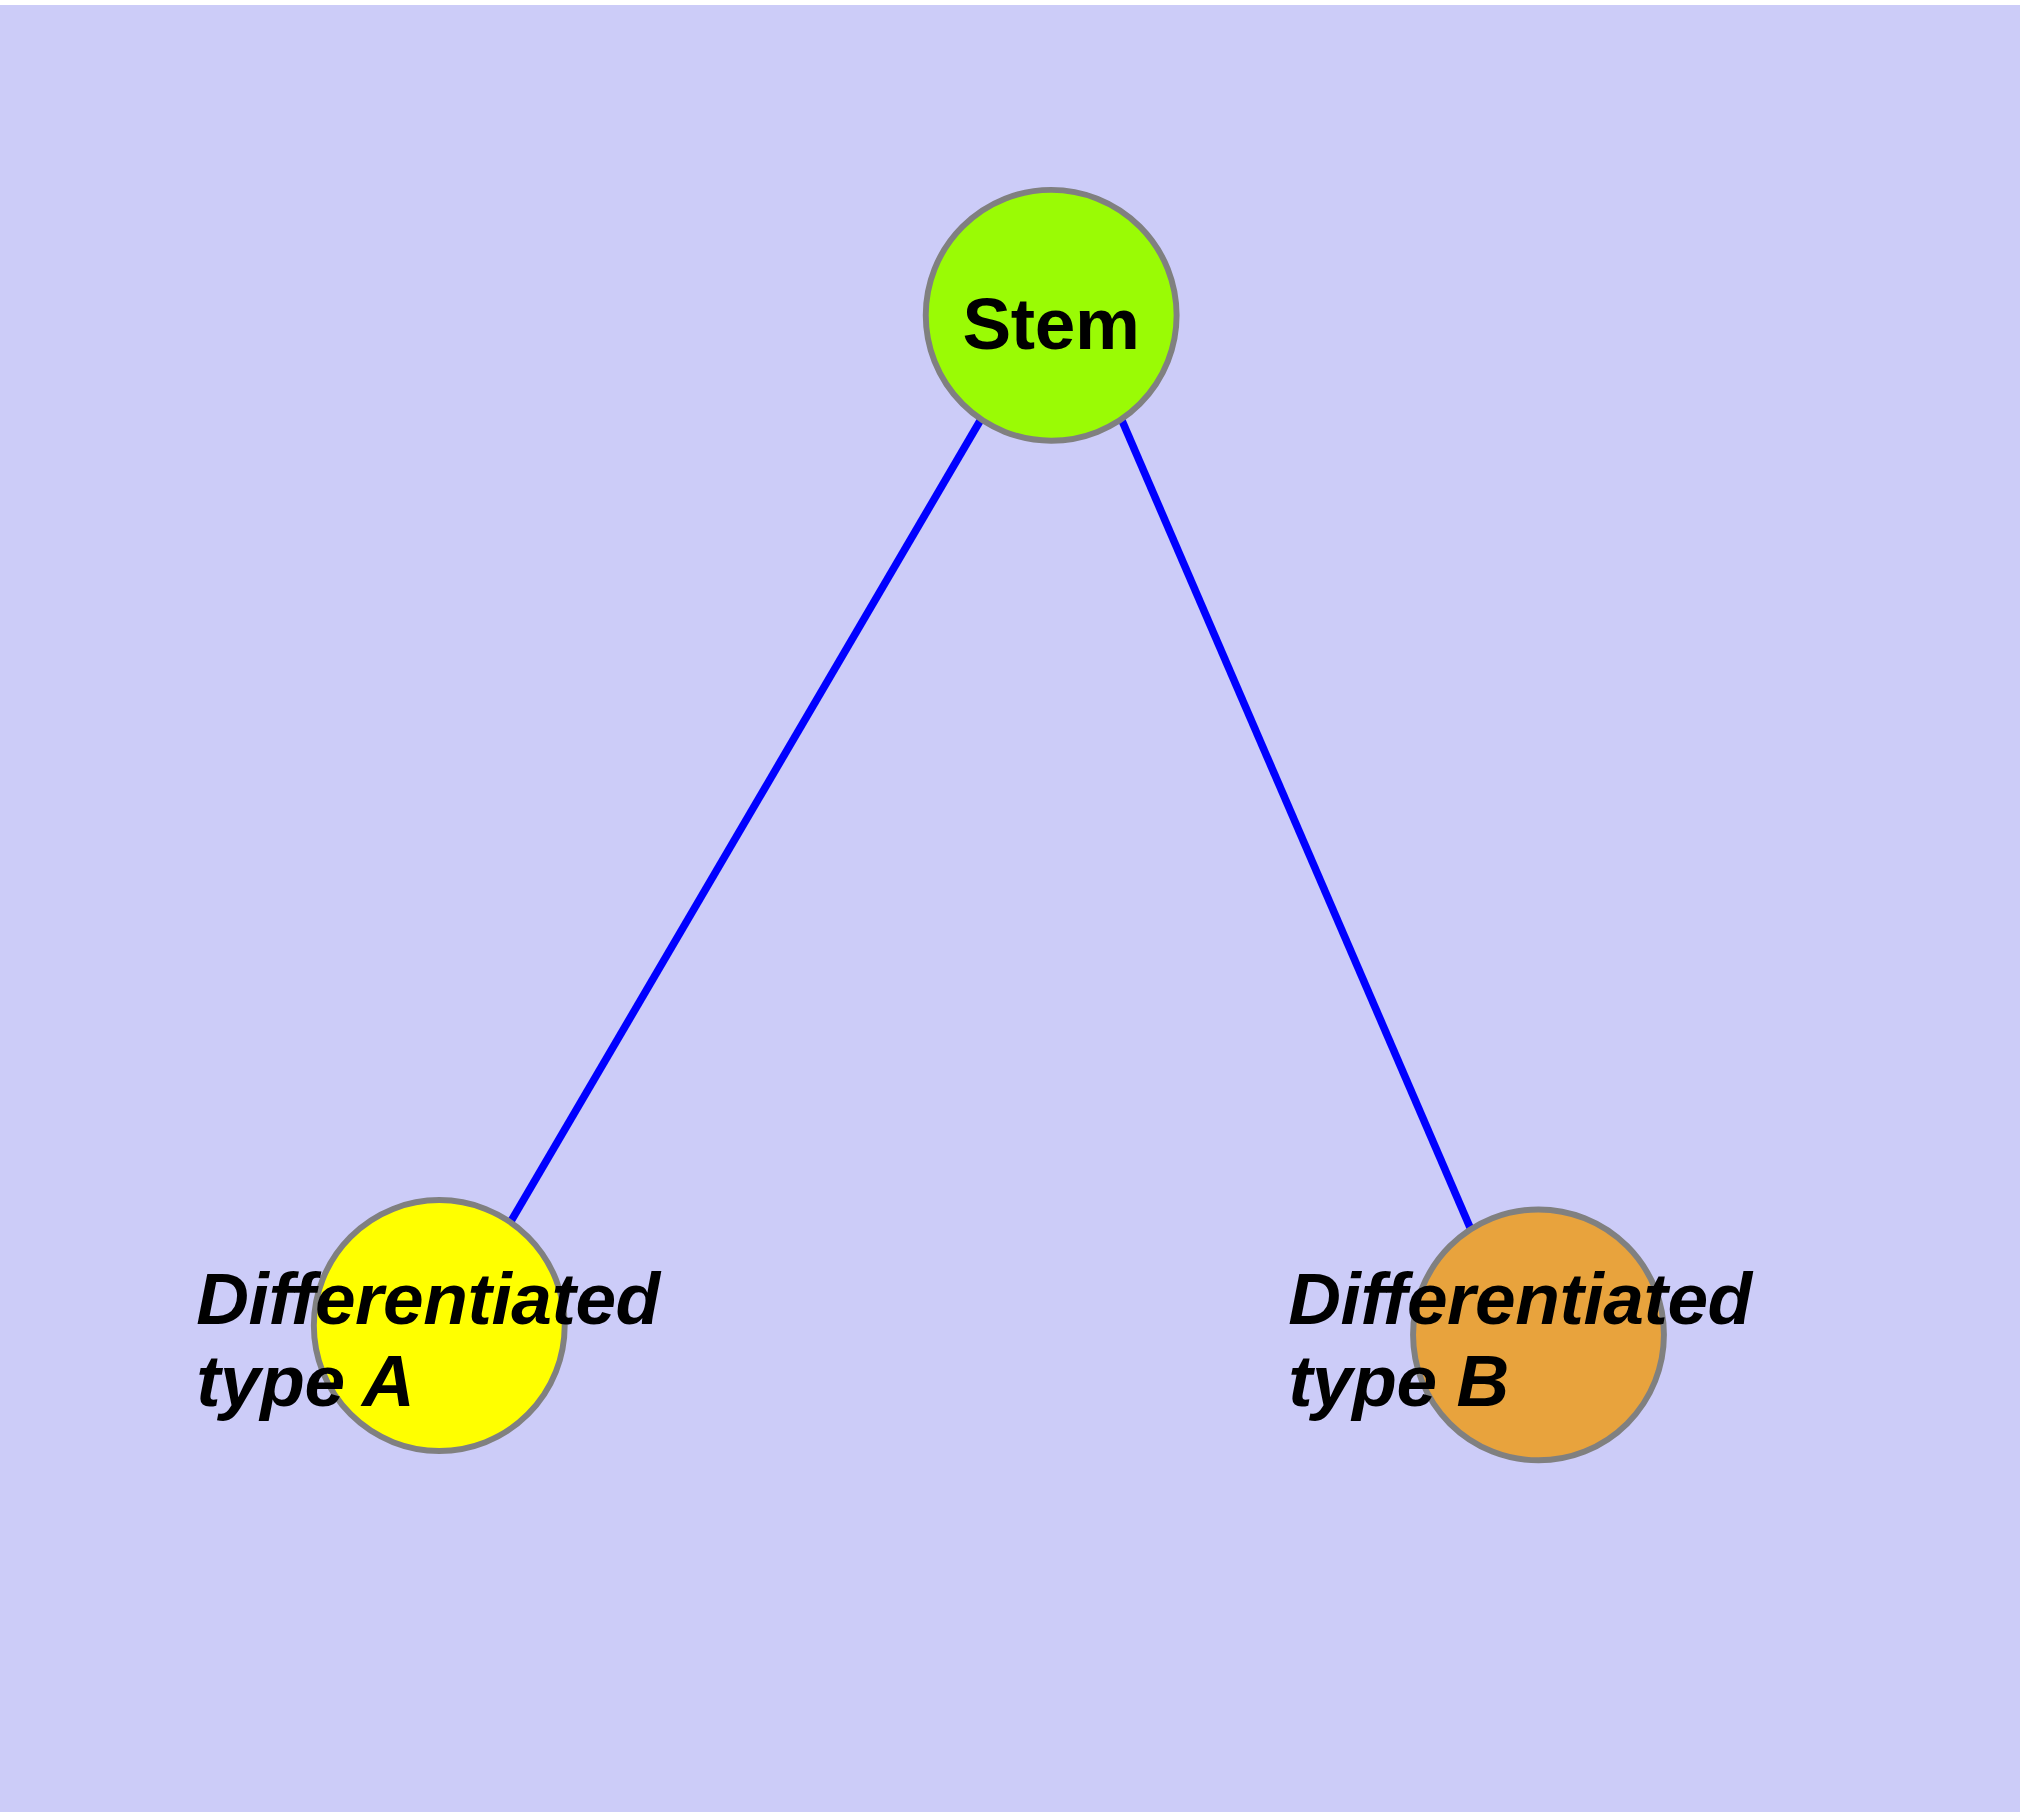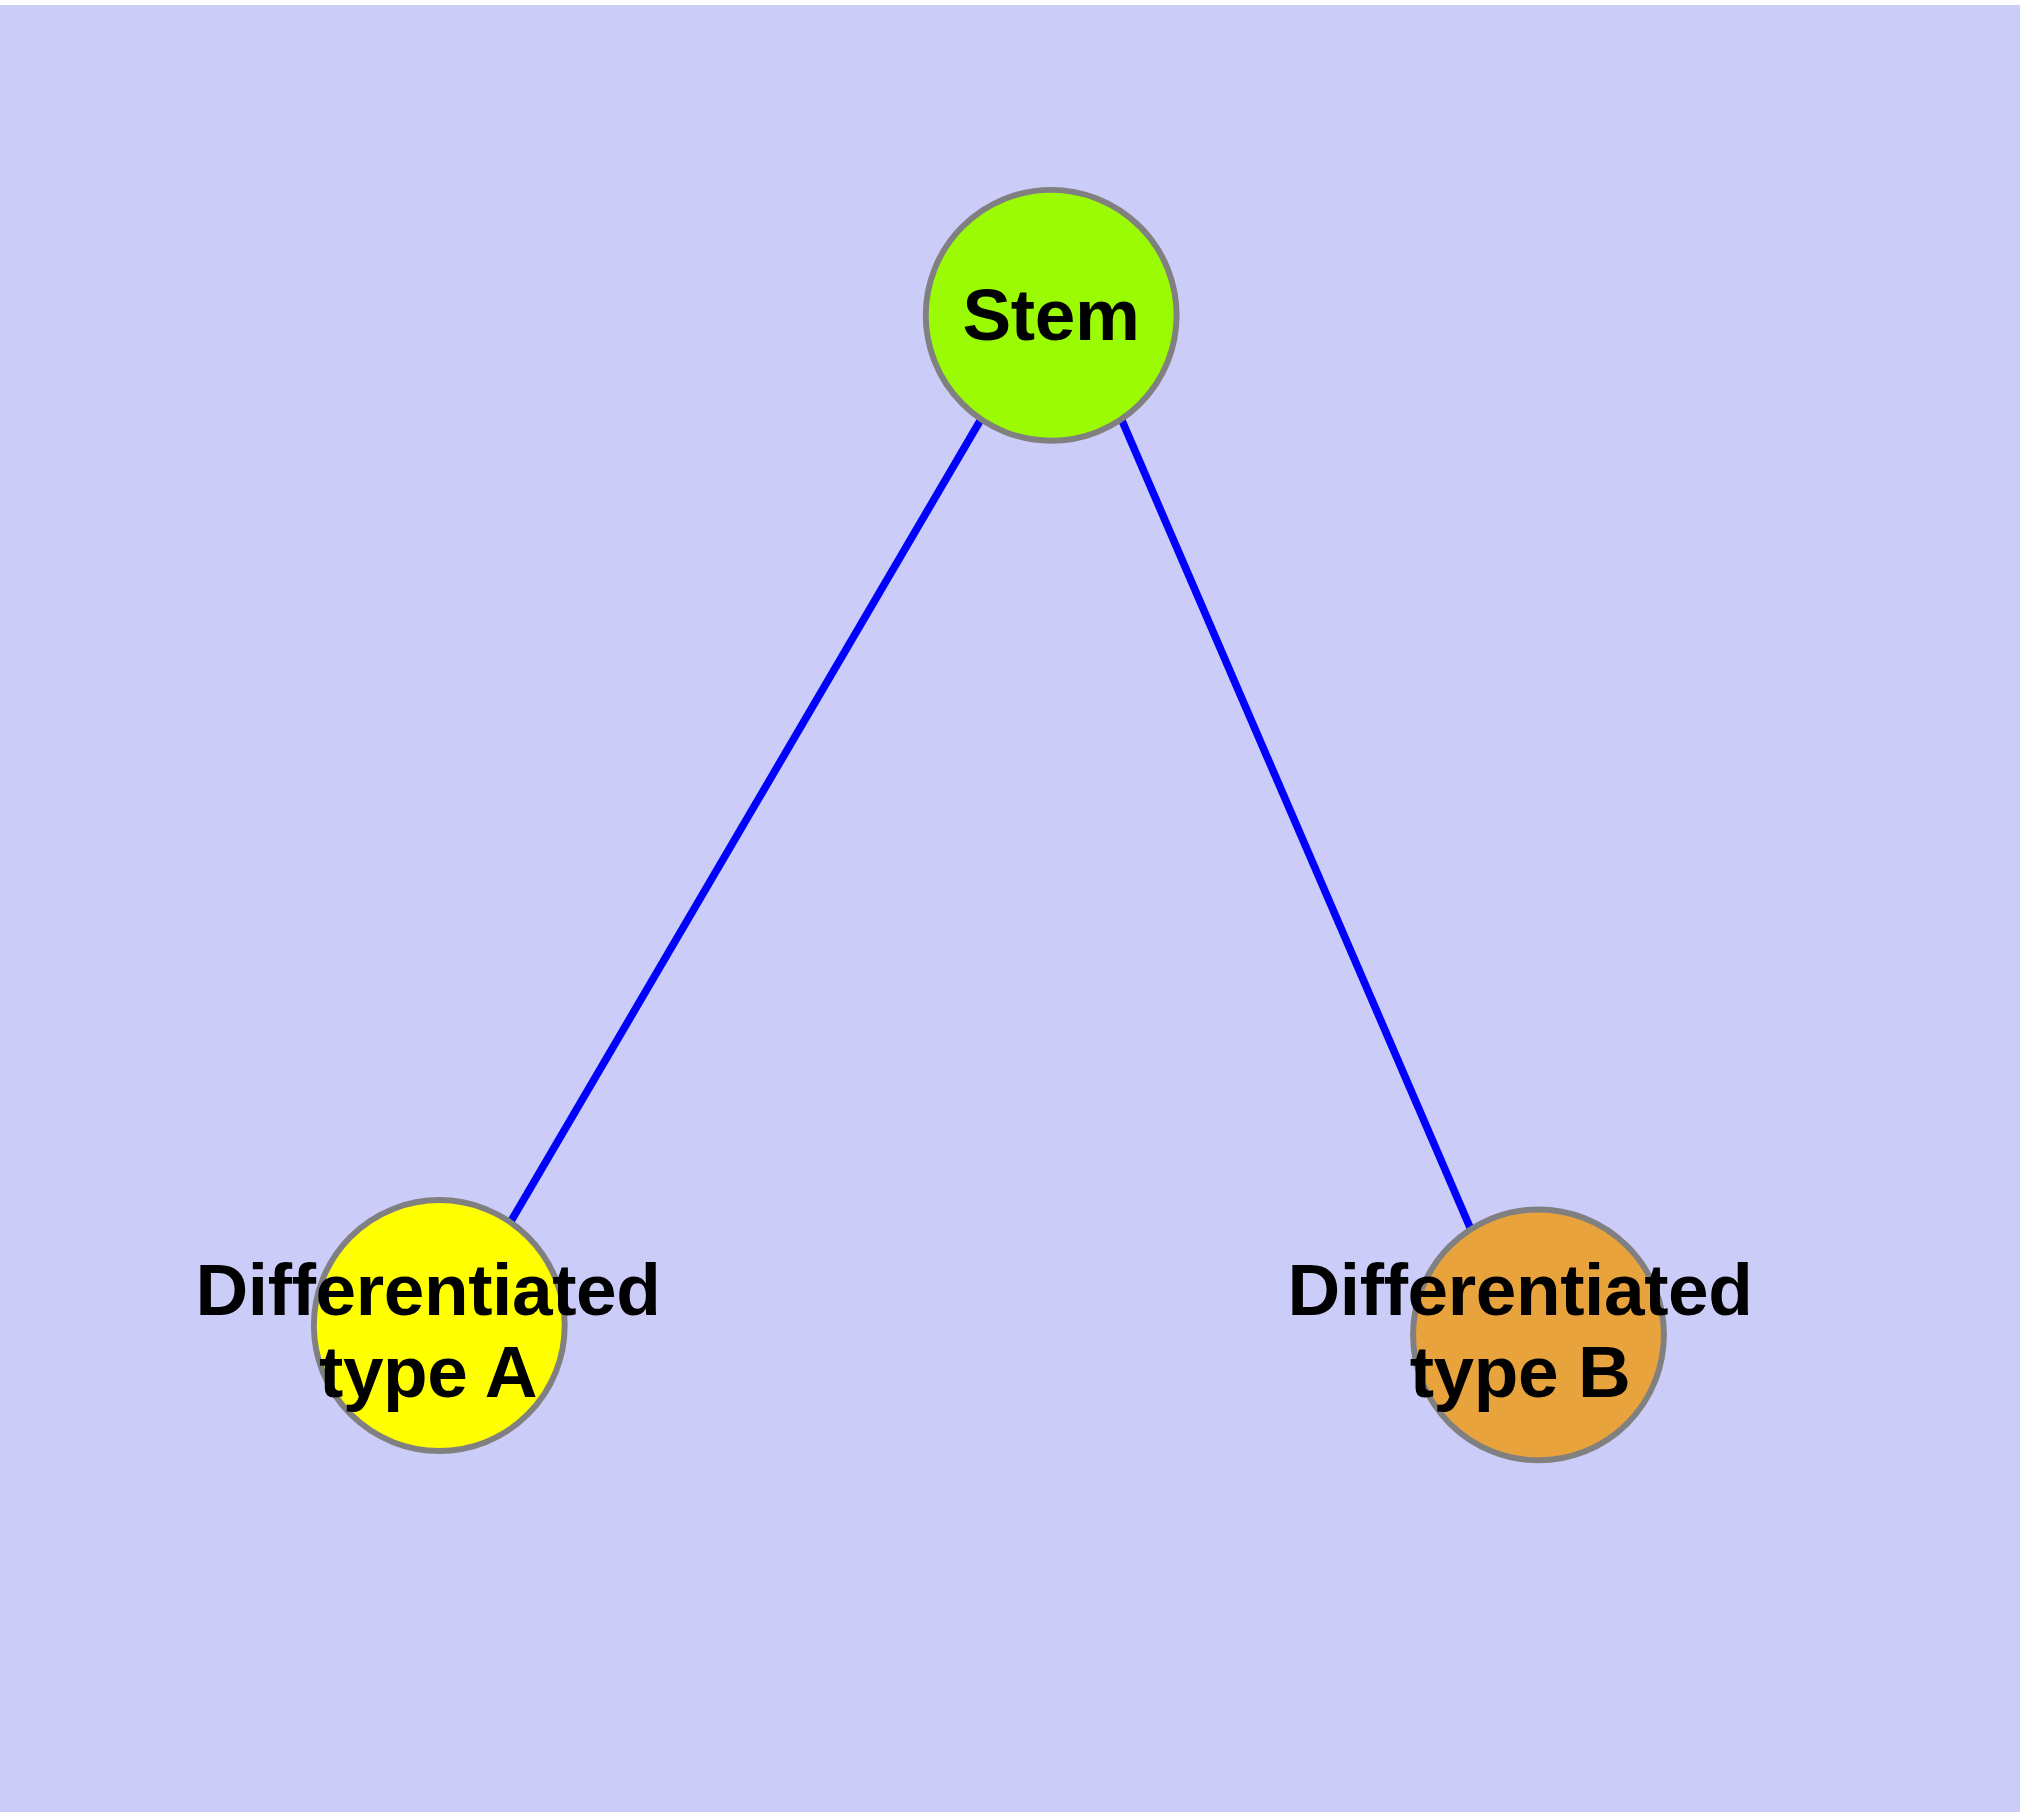--- a/index.html
+++ b/index.html
@@ -41,27 +41,28 @@
   .node-circle {
     stroke: #808080;
     stroke-width: 7;
   }
   .node-label {
     position: absolute;
     color: #000000;
     font-weight: bold;
     font-family: "Liberation Sans", "DejaVu Sans", sans-serif;
     white-space: nowrap;
-    text-align: center;
     line-height: 1.12;
     letter-spacing: -0.4px;
     pointer-events: none;
+    margin-top: 9px;
   }
   .node-label.two-line {
     white-space: pre-line;
+    font-style: italic;
   }
 </style>
 </head>
 <body>
 
 <div id="canvas" style="background: rgb(255, 255, 255);">
 
   <div id="plot-area" style="background: rgb(204, 204, 248);"></div>
 
   <svg id="graph-svg" viewBox="0 0 2384 2138" xmlns="http://www.w3.org/2000/svg">

